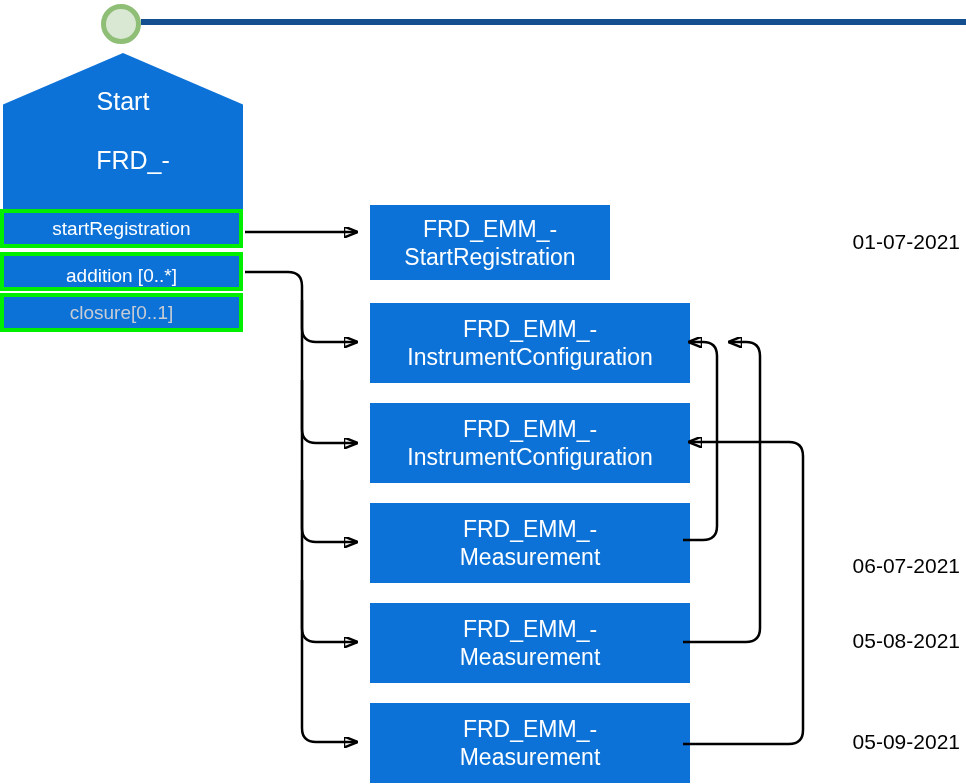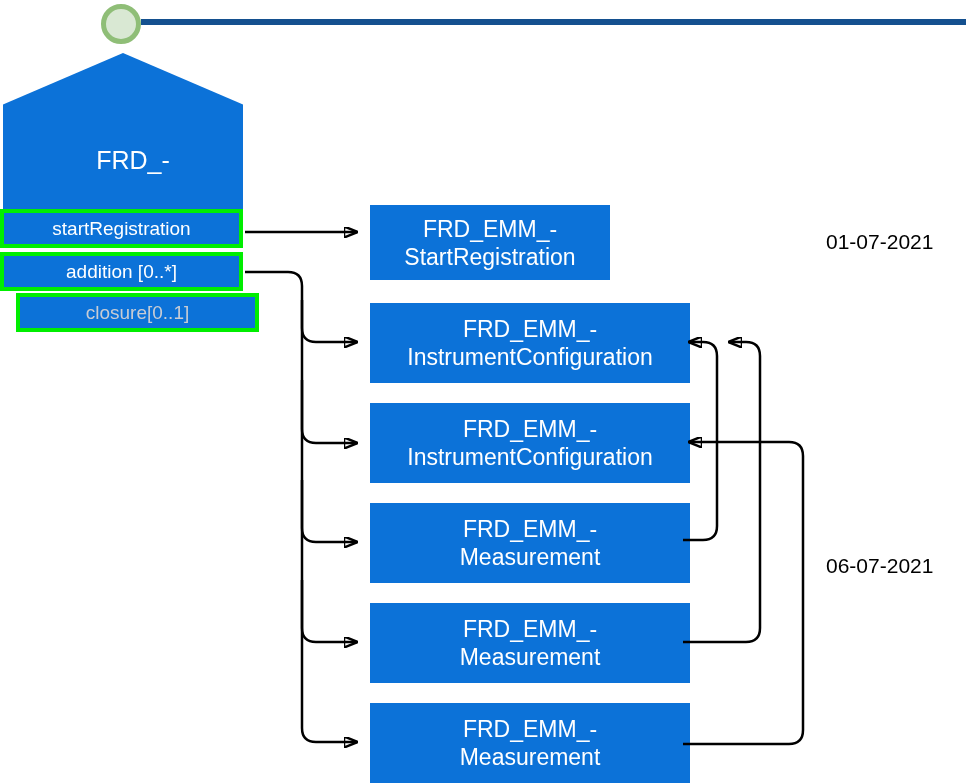--- a/index.html
+++ b/index.html
@@ -26,53 +26,54 @@
     clip-path:polygon(50% 0, 100% 33%, 100% 100%, 0 100%, 0 33%);color:#ffffff;text-align:center;}
   .start-title{position:absolute;left:0;right:0;top:34px;font-size:25px;}
   .start-name{position:absolute;left:0;right:0;top:92px;font-size:25px;line-height:30px;padding-left:20px;}
 
   
   .attr-row{position:absolute;left:0;width:243px;height:39px;background:var(--node-blue);
     border:4px solid var(--attr-border);color:#ffffff;font-size:19px;text-align:center;
     display:flex;align-items:center;justify-content:center;}
   .attr-row.muted{color:var(--muted-text);}
   #attr-0{top:209px;}
-  #attr-1{top:252px;}
-  #attr-2{top:293px;margin-left:16px;}
+  #attr-1{top:252px;align-items:flex-end;}
+  #attr-2{top:293px;}
 
   
   .event-box{position:absolute;background:var(--node-blue);color:#ffffff;text-align:center;
     font-size:23px;line-height:28px;display:flex;flex-direction:column;align-items:center;justify-content:center;margin-left:7px;}
   #ev-0{left:363px;top:205px;width:240px;height:75px;}
   #ev-1{left:363px;top:303px;width:320px;height:80px;}
   #ev-2{left:363px;top:403px;width:320px;height:80px;}
   #ev-3{left:363px;top:503px;width:320px;height:80px;}
   #ev-4{left:363px;top:603px;width:320px;height:80px;}
   #ev-5{left:363px;top:703px;width:320px;height:80px;}
 
   
-  .date-label{position:absolute;left:826px;width:134px;height:26px;font-size:21px;color:#000000;text-align:left;}
+  .date-label{position:absolute;left:826px;width:134px;height:26px;font-size:21px;color:#000000;text-align:right;}
   #date-0{top:230px;}
   #date-1{top:554px;}
   #date-2{top:629px;}
   #date-3{top:730px;}
 
   
   .arrows{position:absolute;left:0;top:0;width:966px;height:784px;pointer-events:none;}
   .arrows path{fill:none;stroke:var(--arrow);stroke-width:2.5px;}
 </style>
 </head>
 <body>
 
 <div id="canvas">
 
   <div class="timeline-line"></div>
   <div class="timeline-circle"></div>
 
   <div class="start-node">
+    <div class="start-title">Start</div>
     <div class="start-name">
       <div>FRD_-</div>
     </div>
   </div>
 
   <div class="attr-row" id="attr-0">
     <span>startRegistration</span>
   </div>
   <div class="attr-row" id="attr-1">
     <span>addition [0..*]</span>
@@ -101,20 +102,22 @@
     <div>FRD_EMM_-</div>
     <div>Measurement</div>
   </div>
   <div class="event-box" id="ev-5">
     <div>FRD_EMM_-</div>
     <div>Measurement</div>
   </div>
 
   <div class="date-label" id="date-0">01-07-2021</div>
   <div class="date-label" id="date-1">06-07-2021</div>
+  <div class="date-label" id="date-2">05-08-2021</div>
+  <div class="date-label" id="date-3">05-09-2021</div>
 
   <svg class="arrows" viewBox="0 0 966 784" xmlns="http://www.w3.org/2000/svg">
     <defs>
       <marker id="ah" markerUnits="userSpaceOnUse" markerWidth="14" markerHeight="11" viewBox="0 0 14 11" refX="13" refY="5.5" orient="auto">
         <path d="M0,0 L14,5.5 L0,11 Z" fill="#000000" stroke="none"></path>
       </marker>
     </defs>
     <path d="M 245 232 H 357" marker-end="url(#ah)"></path>
     <path d="M 245 272 H 288 Q 302 272 302 286 V 328 Q 302 342 316 342 H 357" marker-end="url(#ah)"></path>
     <path d="M 302 300 V 429 Q 302 443 316 443 H 357" marker-end="url(#ah)"></path>

